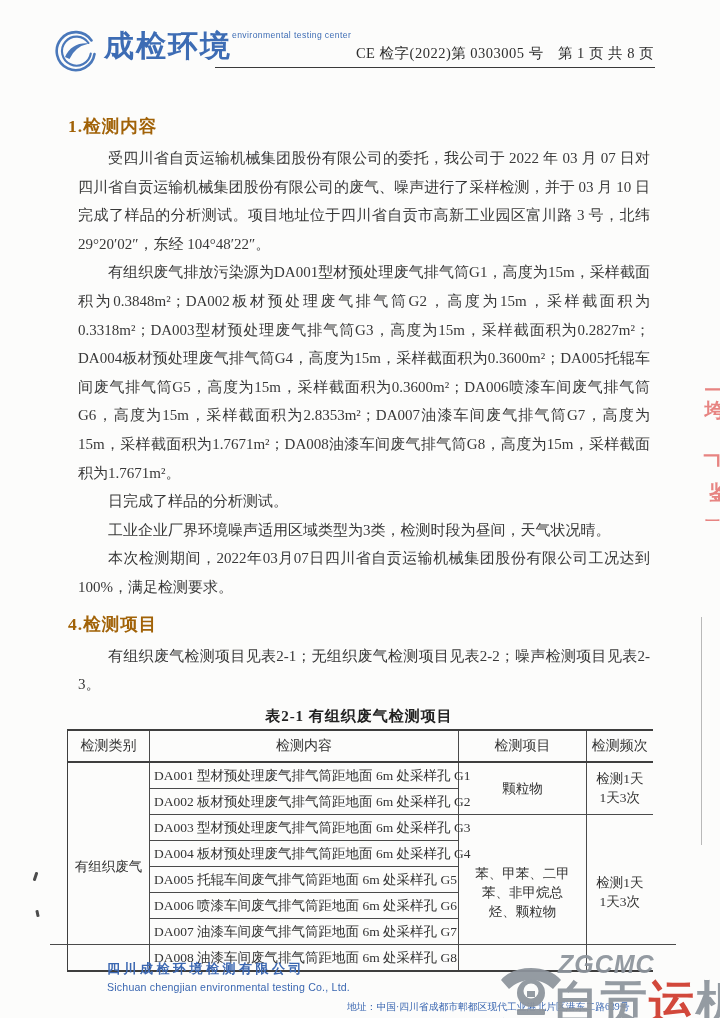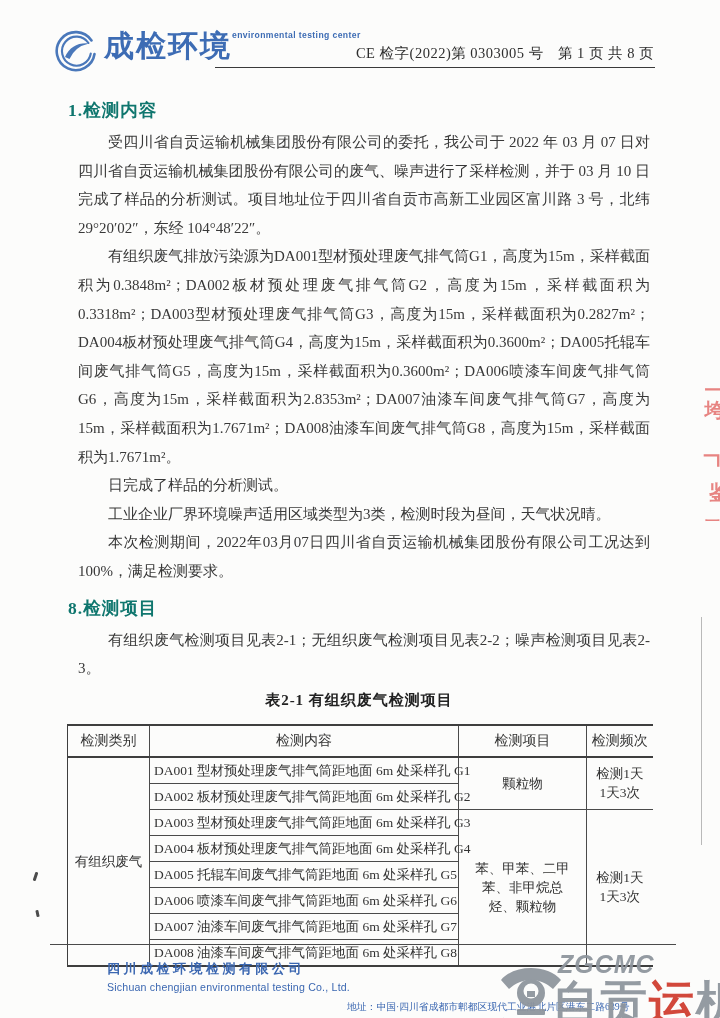--- a/index.html
+++ b/index.html
@@ -8,29 +8,29 @@
     background:#fcfcfb;overflow:hidden;
     font-family:"Liberation Serif","DejaVu Serif",serif;
     color:#383838;
   }
   
   .header{position:absolute;top:0;left:0;right:0;height:92px;}
   .logo{position:absolute;left:54px;top:30px;display:flex;align-items:flex-start;}
   .logo-icon{width:44px;height:44px;margin-right:6px;}
   .logo-text{display:flex;flex-direction:row;}
   .logo-cn{font-size:30px;font-weight:bold;color:#3d6cb4;letter-spacing:2px;line-height:32px;font-family:"Liberation Sans","DejaVu Sans",sans-serif;}
-  .logo-en{font-size:8.6px;font-weight:bold;color:#3d6cb4;letter-spacing:.4px;line-height:11px;font-family:"Liberation Sans","DejaVu Sans",sans-serif;}
+  .logo-en{font-size:8.6px;font-weight:normal;color:#3d6cb4;letter-spacing:.4px;line-height:11px;font-family:"Liberation Sans","DejaVu Sans",sans-serif;}
   .doc-no{position:absolute;top:44px;right:66px;font-size:14.5px;color:#2e2e2e;letter-spacing:.5px;white-space:nowrap;}
   .header-rule{position:absolute;top:67px;left:215px;width:440px;height:0;border-top:1.6px solid #3a3a3a;}
   
   .content{position:absolute;top:94px;left:78px;width:572px;}
-  .sec-title{font-size:17.5px;font-weight:bold;color:#0f766e;margin:4px 0 6px -10px;letter-spacing:1px;}
+  .sec-title{font-size:17.5px;font-weight:bold;color:#a16207;margin:20px 0 6px -10px;letter-spacing:1px;}
   .para{font-size:15px;line-height:28.6px;text-align:justify;text-justify:inter-character;margin:0;text-indent:2em;}
   
-  .tbl-caption{font-size:15px;font-weight:bold;color:#222;text-align:center;margin:8px 0 14px -10px;letter-spacing:1px;}
+  .tbl-caption{font-size:15px;font-weight:bold;color:#222;text-align:center;margin:8px 0 3px -10px;letter-spacing:1px;}
   table.det{border-collapse:collapse;margin-left:-11px;width:585px;table-layout:fixed;}
   table.det td,table.det th{
     border-left:1.3px solid #4a4a4a;border-top:1.1px solid #4a4a4a;
     font-size:13.5px;font-weight:normal;color:#333;text-align:center;
     padding:2px 4px;line-height:19px;
   }
   table.det tr.hdr th{height:26px;font-size:14px;}
   table.det td.pt{height:21px;white-space:nowrap;}
   table.det .last{border-right:none;}
   table.det{border-top:2.2px solid #3e3e3e;border-bottom:2.2px solid #3e3e3e;}
@@ -82,21 +82,21 @@
   </div>
 
   <div class="content">
     <div class="sec-title">1.检测内容</div>
     <p class="para">受四川省自贡运输机械集团股份有限公司的委托，我公司于 2022 年 03 月 07 日对四川省自贡运输机械集团股份有限公司的废气、噪声进行了采样检测，并于 03 月 10 日完成了样品的分析测试。项目地址位于四川省自贡市高新工业园区富川路 3 号，北纬 29°20′02″，东经 104°48′22″。</p>
     <p class="para">有组织废气排放污染源为DA001型材预处理废气排气筒G1，高度为15m，采样截面积为0.3848m²；DA002板材预处理废气排气筒G2，高度为15m，采样截面积为0.3318m²；DA003型材预处理废气排气筒G3，高度为15m，采样截面积为0.2827m²；DA004板材预处理废气排气筒G4，高度为15m，采样截面积为0.3600m²；DA005托辊车间废气排气筒G5，高度为15m，采样截面积为0.3600m²；DA006喷漆车间废气排气筒G6，高度为15m，采样截面积为2.8353m²；DA007油漆车间废气排气筒G7，高度为15m，采样截面积为1.7671m²；DA008油漆车间废气排气筒G8，高度为15m，采样截面积为1.7671m²。</p>
     <p class="para">日完成了样品的分析测试。</p>
     <p class="para">工业企业厂界环境噪声适用区域类型为3类，检测时段为昼间，天气状况晴。</p>
     <p class="para">本次检测期间，2022年03月07日四川省自贡运输机械集团股份有限公司工况达到100%，满足检测要求。</p>
 
-    <div class="sec-title" style="margin-top:10px;">8.检测项目</div>
+    <div class="sec-title" style="margin-top:10px;">4.检测项目</div>
     <p class="para">有组织废气检测项目见表2-1；无组织废气检测项目见表2-2；噪声检测项目见表2-3。</p>
 
     <div class="tbl-caption">表2-1 有组织废气检测项目</div>
 
     <table class="det">
       <colgroup>
           <col class="c1">
           <col class="c2">
           <col class="c3">
           <col class="c4">

